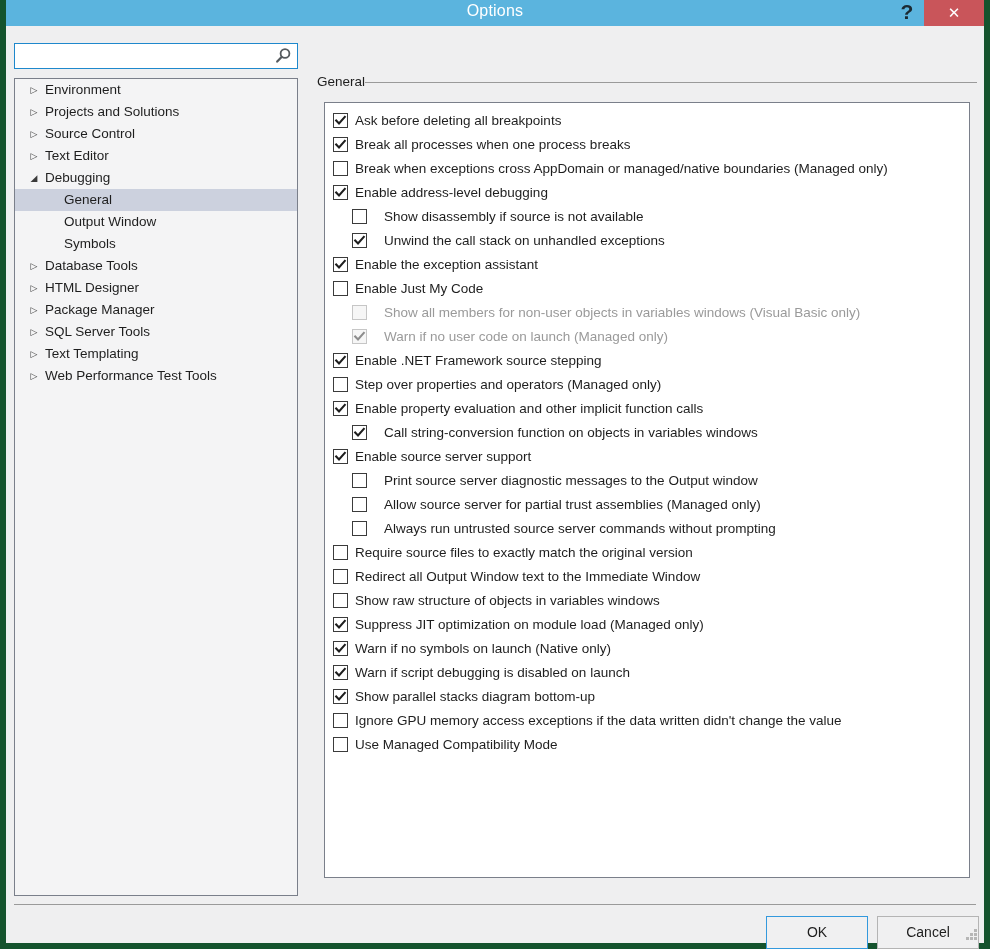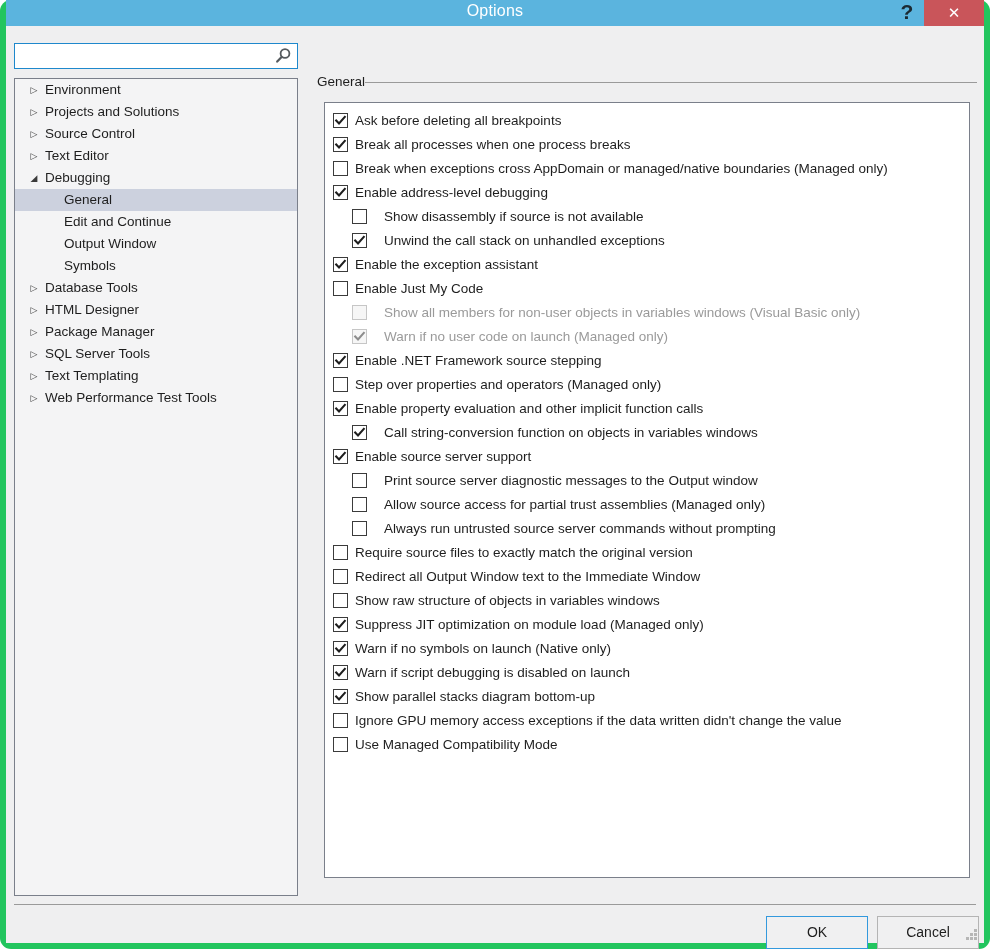--- a/index.html
+++ b/index.html
@@ -14,24 +14,23 @@
     font-family: "Liberation Sans", sans-serif;
     -webkit-font-smoothing: antialiased;
   }
 
   
   .window {
     position: absolute;
     left: 0; top: 0;
     width: 990px;
     height: 949px;
-    background: #22c55e;
+    background: #14532d;
     box-sizing: border-box;
     padding: 0 6px 6px 6px;
-    border-radius: 11px;
   }
 
   
   .titlebar {
     position: relative;
     height: 26px;
     background: #5bb4de;
   }
   .title-text {
     position: absolute;
@@ -299,23 +298,20 @@
           <span class="label-l0">Text Editor</span>
         </div>
         <div class="tree-row">
           <span class="glyph">◢</span>
           <span class="label-l0">Debugging</span>
         </div>
         <div class="tree-row selected">
           <span class="label-l1">General</span>
         </div>
         <div class="tree-row">
-          <span class="label-l1">Edit and Continue</span>
-        </div>
-        <div class="tree-row">
           <span class="label-l1">Output Window</span>
         </div>
         <div class="tree-row">
           <span class="label-l1">Symbols</span>
         </div>
         <div class="tree-row">
           <span class="glyph">▷</span>
           <span class="label-l0">Database Tools</span>
         </div>
         <div class="tree-row">
@@ -445,21 +441,21 @@
             </svg>
           </span>
           <span class="txt">Enable source server support</span>
         </div>
         <div class="opt-row lvl1">
           <span class="cb"></span>
           <span class="txt">Print source server diagnostic messages to the Output window</span>
         </div>
         <div class="opt-row lvl1">
           <span class="cb"></span>
-          <span class="txt">Allow source access for partial trust assemblies (Managed only)</span>
+          <span class="txt">Allow source server for partial trust assemblies (Managed only)</span>
         </div>
         <div class="opt-row lvl1">
           <span class="cb"></span>
           <span class="txt">Always run untrusted source server commands without prompting</span>
         </div>
         <div class="opt-row lvl0">
           <span class="cb"></span>
           <span class="txt">Require source files to exactly match the original version</span>
         </div>
         <div class="opt-row lvl0">

